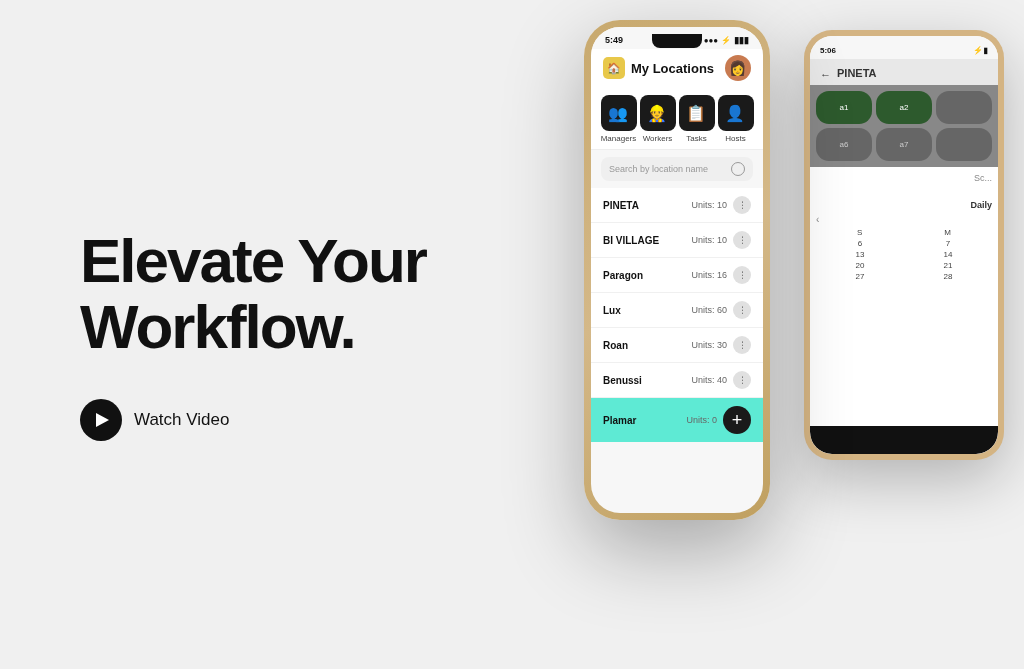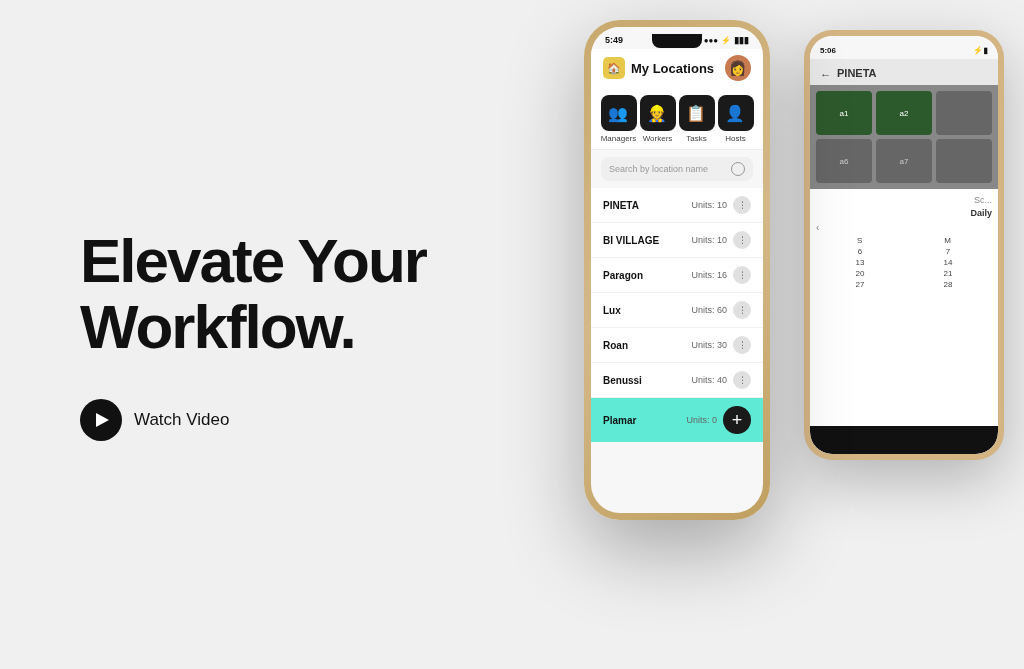--- a/index.html
+++ b/index.html
@@ -130,22 +130,22 @@
     .back-grid {
       display: grid;
       grid-template-columns: repeat(3, 1fr);
       gap: 4px;
       padding: 6px;
       background: #888;
     }
 
     .back-grid-cell {
       background: #666;
-      border-radius: 4px;
-      height: 44px;
+      border-radius: 13px;
+      height: 33px;
       display: flex;
       align-items: center;
       justify-content: center;
       font-size: 8px;
       color: #ccc;
     }
 
     .back-grid-cell.active {
       background: #2d5a2d;
       color: #fff;
@@ -443,21 +443,21 @@
       <div class="back-grid">
         <div class="back-grid-cell active">a1</div>
         <div class="back-grid-cell active">a2</div>
         <div class="back-grid-cell"></div>
         <div class="back-grid-cell">a6</div>
         <div class="back-grid-cell">a7</div>
         <div class="back-grid-cell"></div>
       </div>
 
       <div class="back-calendar-section">
-        <div style="font-size:9px; color:#888; margin-bottom:3px; text-align:right;">Sc...</div>
+        <div style="font-size:9px; color:#888; margin-bottom:17px; text-align:right;">Sc...</div>
         <div class="back-daily-label">Daily</div>
         <div class="back-cal-nav">‹</div>
         <div>
           <div class="back-cal-row">
             <span>S</span>
               <span>M</span>
           </div>
           <div class="back-cal-row">
               <span>6</span>
               <span>7</span>

